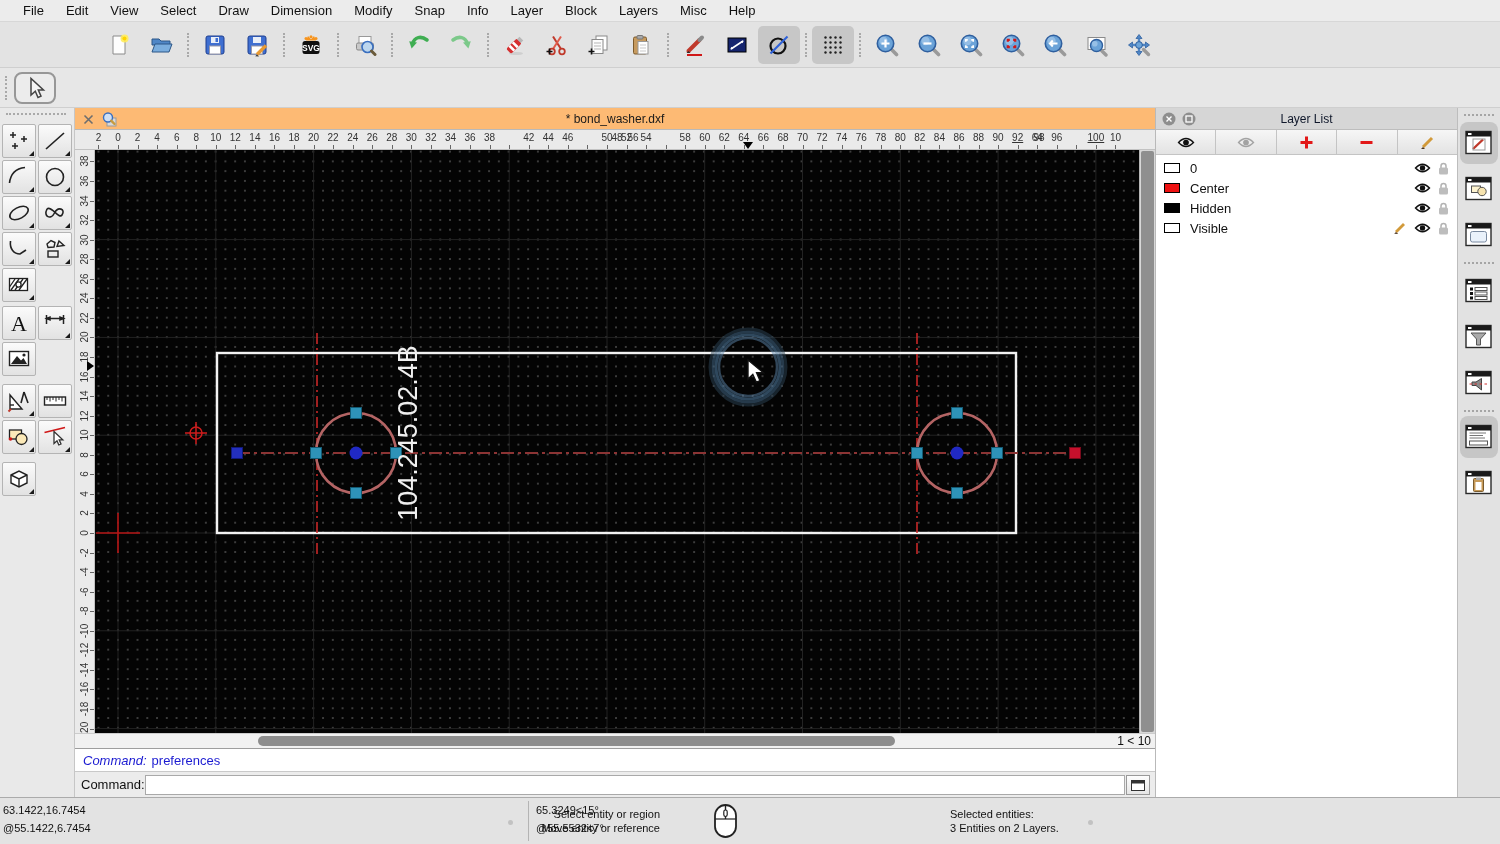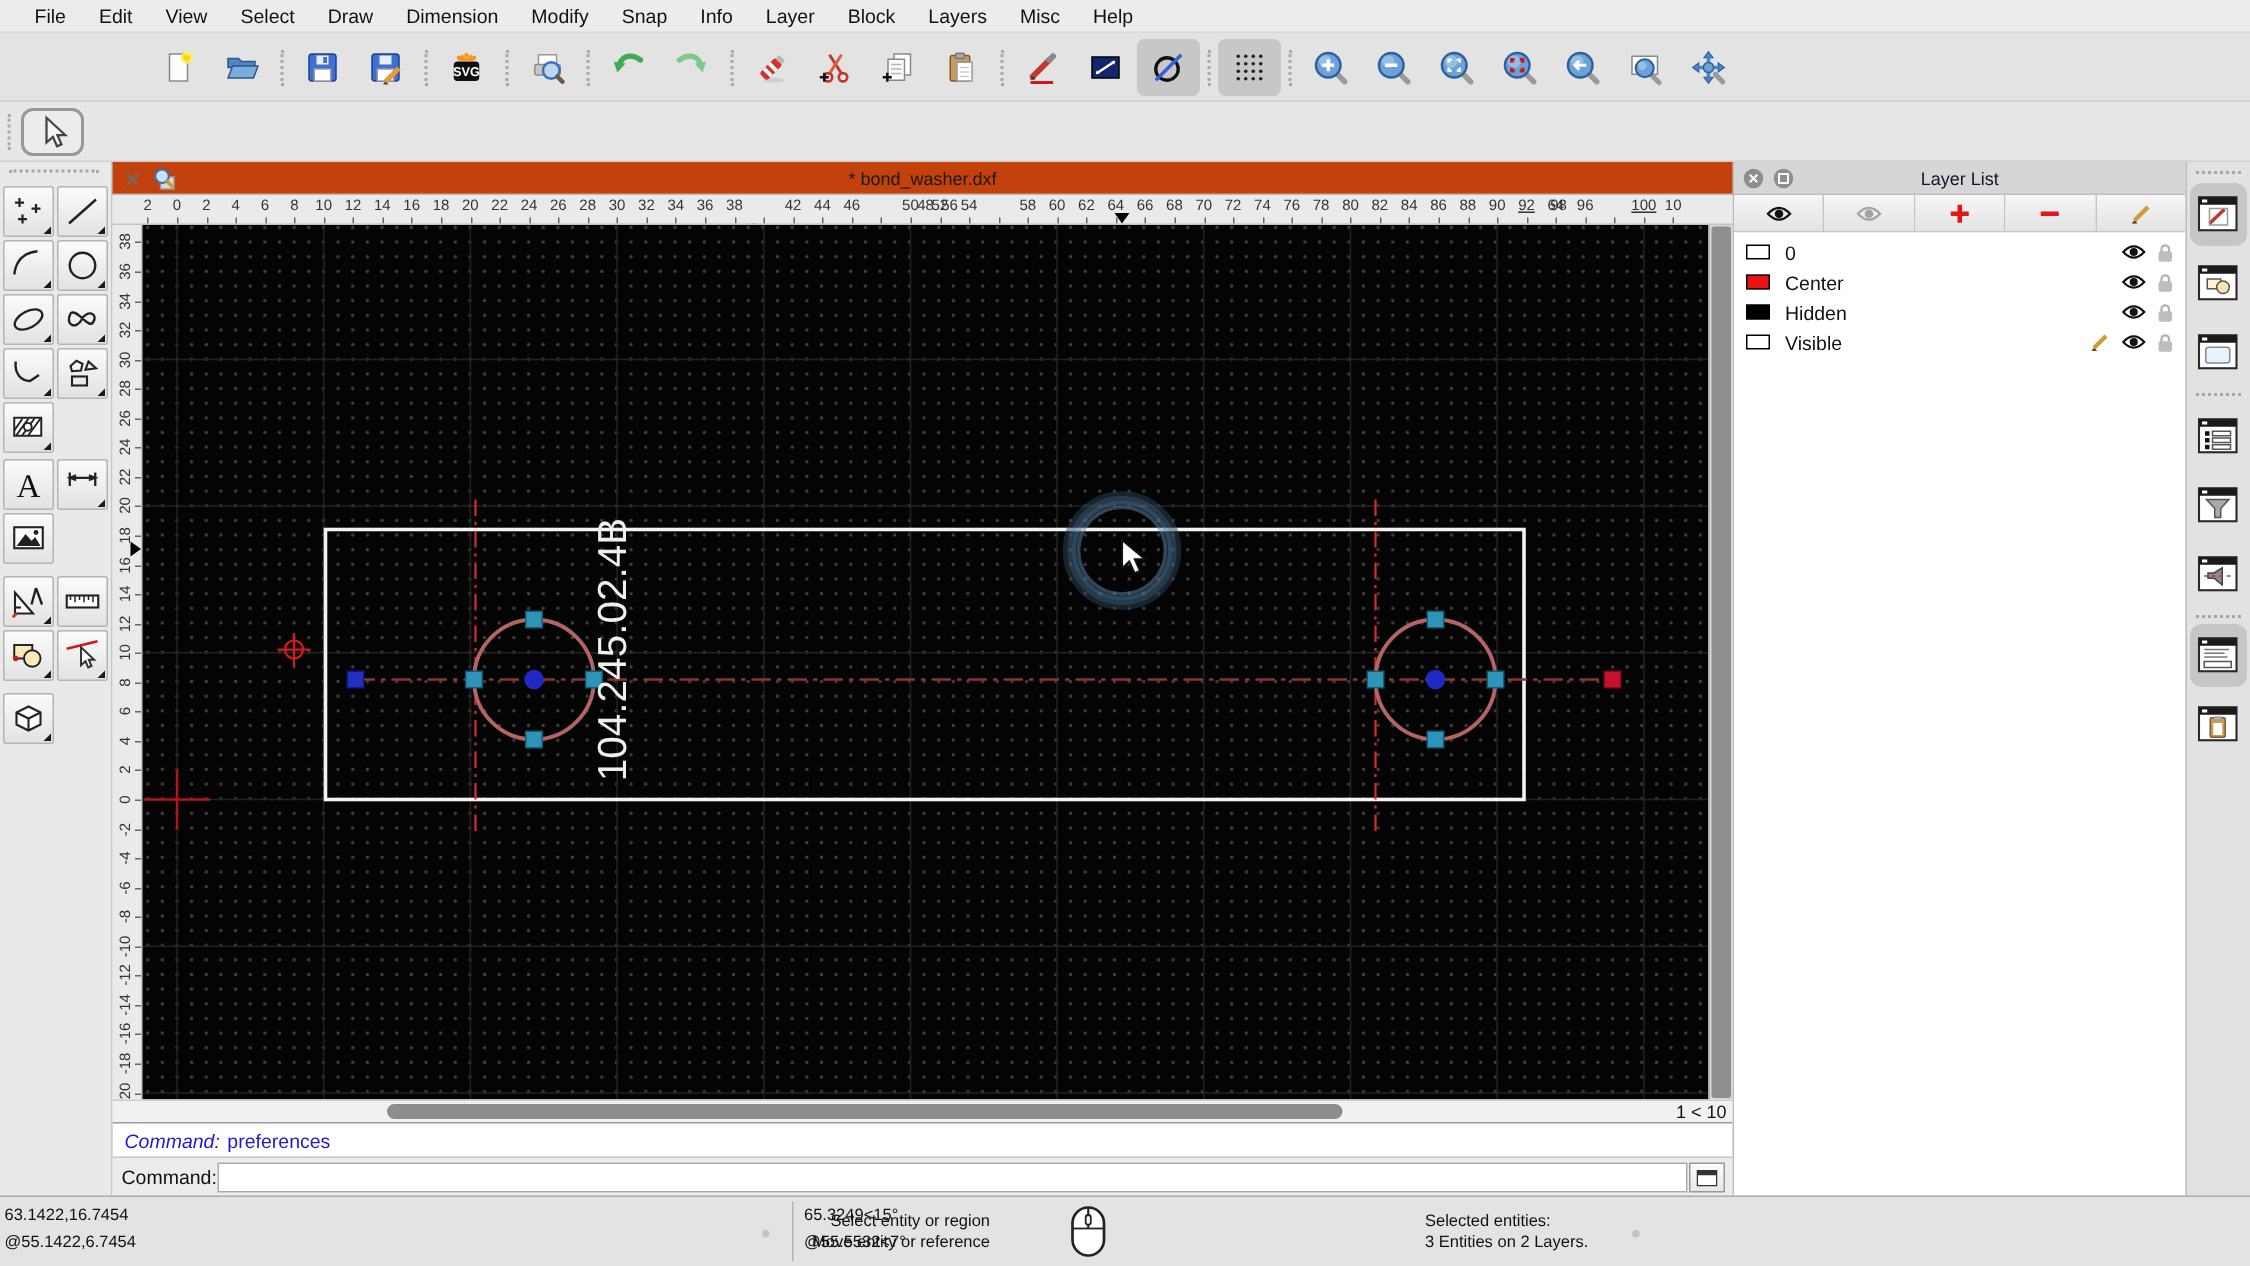--- a/index.html
+++ b/index.html
@@ -26,21 +26,21 @@
   .main{display:flex;height:689px}
 
   
   .palette{width:75px;background:#e9e9e9;position:relative;border-right:1px solid #c6c6c6;flex:none}
   .pal-handle{position:absolute;left:6px;top:5px;width:60px;border-top:2px dotted #a9a9a9}
   .pal-btn{position:absolute;width:34px;height:34px;background:linear-gradient(#fbfbfb,#e2e2e2);border:1px solid #b4b4b4;border-radius:2px;display:flex;align-items:center;justify-content:center}
   .pal-btn .corner{position:absolute;right:1px;bottom:1px;width:0;height:0;border-left:5px solid transparent;border-bottom:5px solid #1a1a1a}
 
   
   .canvas-col{width:1080px;display:flex;flex-direction:column;flex:none}
-  .tabbar{height:22px;background:#c2410c;border-bottom:1px solid #b9b9b9;position:relative;font-size:12px}
+  .tabbar{height:22px;background:#fdba74;border-bottom:1px solid #b9b9b9;position:relative;font-size:12px}
   .tab-title{position:absolute;left:0;right:0;top:4px;text-align:center;color:#1a1a1a}
   .tab-close{position:absolute;left:6px;top:4px;width:14px;height:14px;display:flex;align-items:center;justify-content:center}
   .tab-zoomicon{position:absolute;left:26px;top:3px}
 
   .hruler{height:20px;background:#eaeaea;position:relative;border-bottom:1px solid #c2c2c2;font-size:10px;color:#333;overflow:hidden}
   .hr-label{position:absolute;top:2px;transform:translateX(-50%)}
   .hr-tick{position:absolute;bottom:0;width:1px;height:4px;background:#666}
   .hmarker{position:absolute;bottom:0;width:0;height:0;border-left:5px solid transparent;border-right:5px solid transparent;border-top:7px solid #000}
 
   .canvas-row{display:flex;height:583px}

